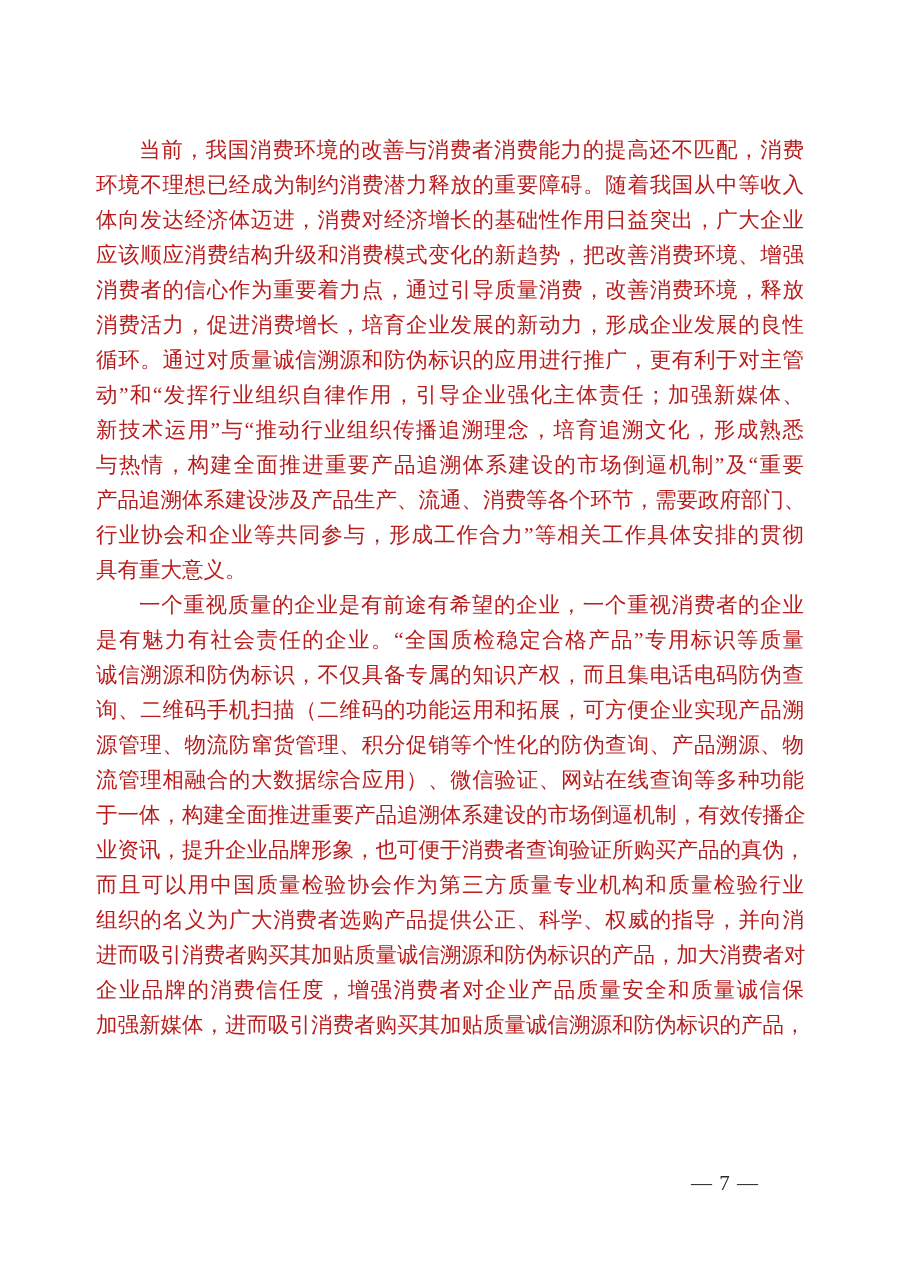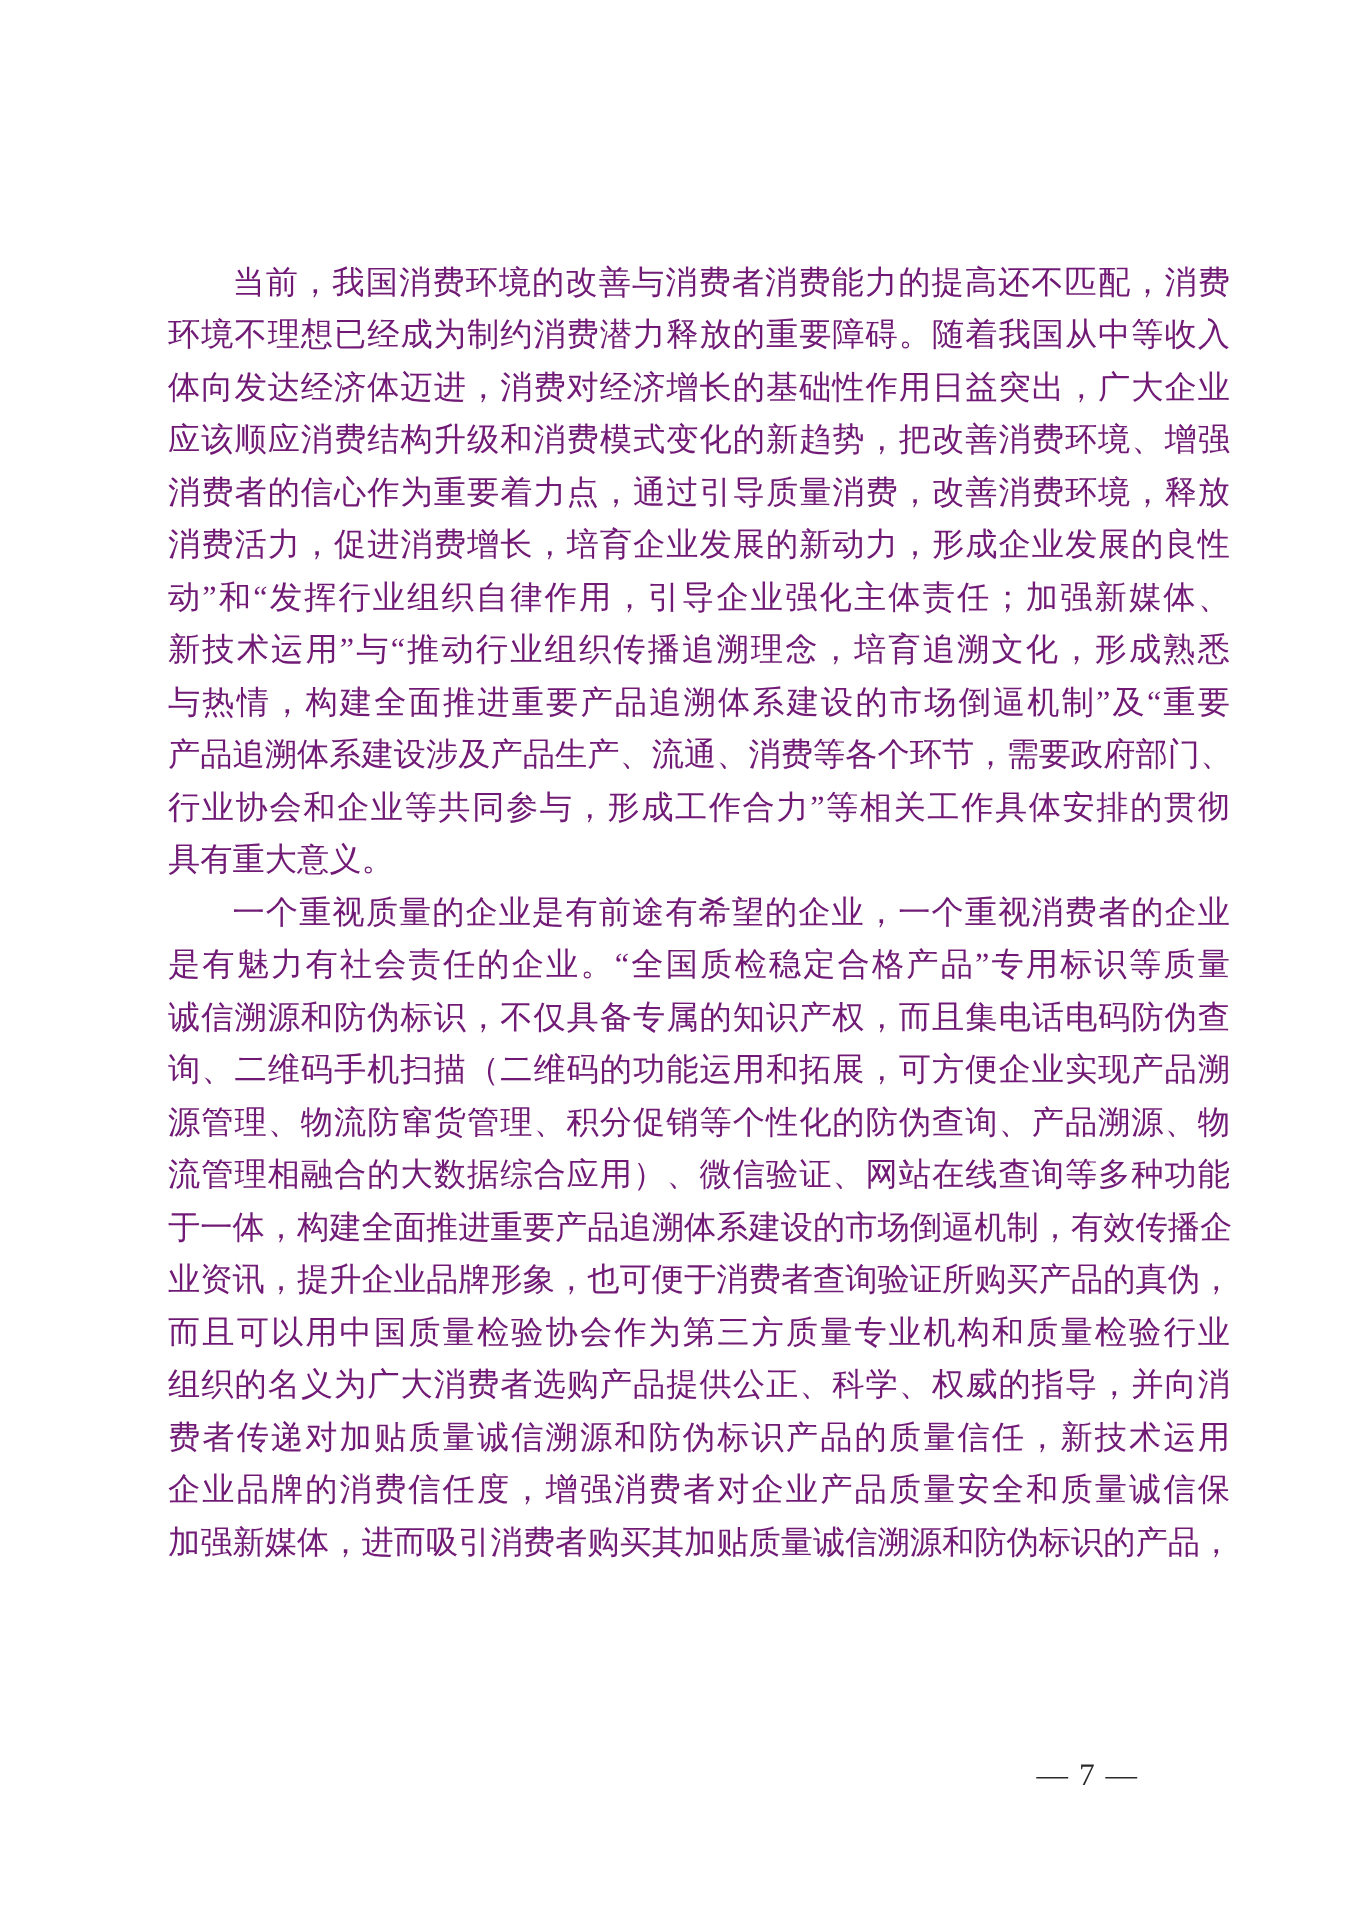--- a/index.html
+++ b/index.html
@@ -14,25 +14,24 @@
     font-family: "Liberation Serif", "DejaVu Serif", serif;
   }
   .page {
     position: relative;
     width: 900px;
     height: 1273px;
     background: #ffffff;
   }
   .text-block {
     position: absolute;
-    left: 112px;
+    left: 96px;
     top: 133px;
     width: 708px;
-    color: #701a75;
-    margin-top: 38px;
+    color: #b91c1c;
   }
   .text-line {
     font-size: 21.5px;
     line-height: 35px;
     height: 35px;
     text-align: justify;
     text-align-last: justify;
     white-space: nowrap;
     letter-spacing: 0;
   }
@@ -59,34 +58,35 @@
 
 <div class="page">
   <div class="text-block">
 
   <div class="text-line para-first">当前，我国消费环境的改善与消费者消费能力的提高还不匹配，消费</div>
       <div class="text-line">环境不理想已经成为制约消费潜力释放的重要障碍。随着我国从中等收入</div>
       <div class="text-line">体向发达经济体迈进，消费对经济增长的基础性作用日益突出，广大企业</div>
       <div class="text-line">应该顺应消费结构升级和消费模式变化的新趋势，把改善消费环境、增强</div>
       <div class="text-line">消费者的信心作为重要着力点，通过引导质量消费，改善消费环境，释放</div>
       <div class="text-line">消费活力，促进消费增长，培育企业发展的新动力，形成企业发展的良性</div>
+      <div class="text-line">循环。通过对质量诚信溯源和防伪标识的应用进行推广，更有利于对主管</div>
       <div class="text-line">动”和“发挥行业组织自律作用，引导企业强化主体责任；加强新媒体、</div>
       <div class="text-line">新技术运用”与“推动行业组织传播追溯理念，培育追溯文化，形成熟悉</div>
       <div class="text-line">与热情，构建全面推进重要产品追溯体系建设的市场倒逼机制”及“重要</div>
       <div class="text-line">产品追溯体系建设涉及产品生产、流通、消费等各个环节，需要政府部门、</div>
       <div class="text-line">行业协会和企业等共同参与，形成工作合力”等相关工作具体安排的贯彻</div>
       <div class="text-line para-end-left">具有重大意义。</div>
       <div class="text-line para-first">一个重视质量的企业是有前途有希望的企业，一个重视消费者的企业</div>
       <div class="text-line">是有魅力有社会责任的企业。“全国质检稳定合格产品”专用标识等质量</div>
       <div class="text-line">诚信溯源和防伪标识，不仅具备专属的知识产权，而且集电话电码防伪查</div>
       <div class="text-line">询、二维码手机扫描（二维码的功能运用和拓展，可方便企业实现产品溯</div>
       <div class="text-line">源管理、物流防窜货管理、积分促销等个性化的防伪查询、产品溯源、物</div>
       <div class="text-line">流管理相融合的大数据综合应用）、微信验证、网站在线查询等多种功能</div>
       <div class="text-line">于一体，构建全面推进重要产品追溯体系建设的市场倒逼机制，有效传播企</div>
       <div class="text-line">业资讯，提升企业品牌形象，也可便于消费者查询验证所购买产品的真伪，</div>
       <div class="text-line">而且可以用中国质量检验协会作为第三方质量专业机构和质量检验行业</div>
       <div class="text-line">组织的名义为广大消费者选购产品提供公正、科学、权威的指导，并向消</div>
-      <div class="text-line">费者传递对加贴质量诚信溯源和防伪标识产品的质量信任，新技术运用</div>
+      <div class="text-line">进而吸引消费者购买其加贴质量诚信溯源和防伪标识的产品，加大消费者对</div>
       <div class="text-line">企业品牌的消费信任度，增强消费者对企业产品质量安全和质量诚信保</div>
       <div class="text-line">加强新媒体，进而吸引消费者购买其加贴质量诚信溯源和防伪标识的产品，</div>
     </div>
   <div class="page-number">— 7 —</div>
 </div>
 
 </body></html>

